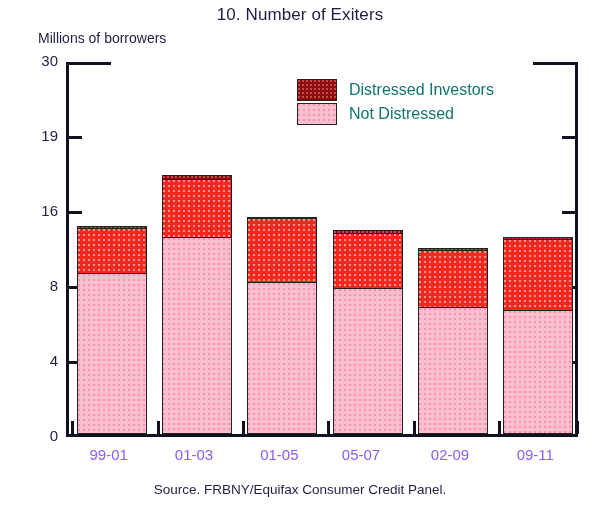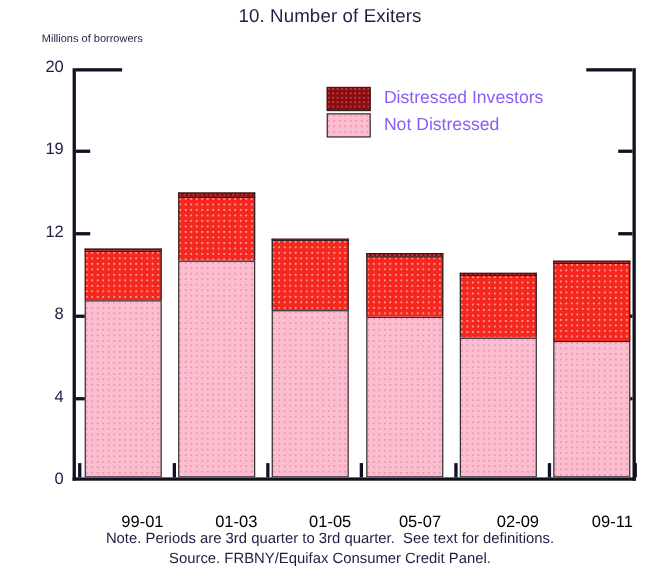--- a/index.html
+++ b/index.html
@@ -26,21 +26,21 @@
     font-size: 17px;
     color: #1f1f46;
     letter-spacing: 0.1px;
   }
 
   
   #y-axis-unit {
     position: absolute;
     left: 38px;
     top: 30px;
-    font-size: 10px;
+    font-size: 14px;
     color: #1f1f46;
   }
 
   
   #plot-frame {
     position: absolute;
     left: 66px;
     top: 62px;
     width: 512px;
     height: 375px;
@@ -134,24 +134,23 @@
     width: 3px;
     height: 13px;
     background: #111122;
   }
 
   
   .x-label {
     position: absolute;
     top: 446px;
     font-size: 15px;
-    color: #000000;
-    text-align: right;
+    color: #8b5cf6;
+    text-align: center;
     width: 80px;
-    margin-top: 20px;
   }
 
   
   #legend {
     position: absolute;
     left: 297px;
     top: 78px;
   }
   .legend-row {
     display: flex;
@@ -161,21 +160,21 @@
   .legend-swatch {
     width: 40px;
     height: 22px;
     box-sizing: border-box;
     border: 1.5px solid #222;
     flex: 0 0 auto;
   }
   .legend-text {
     margin-left: 12px;
     font-size: 16px;
-    color: #8b5cf6;
+    color: #0f766e;
     white-space: nowrap;
   }
 
   
   #footnotes {
     position: absolute;
     left: 0;
     top: 481px;
     width: 600px;
     text-align: center;
@@ -191,23 +190,23 @@
 <body>
 
 <div id="chart-title">10. Number of Exiters</div>
 
 <div id="y-axis-unit">Millions of borrowers</div>
 
 <div id="y-tick-labels">
     <div class="ytl" style="top: 427px;">0</div>
     <div class="ytl" style="top: 352px;">4</div>
     <div class="ytl" style="top: 277px;">8</div>
-    <div class="ytl" style="top: 202px;">12</div>
+    <div class="ytl" style="top: 202px;">16</div>
     <div class="ytl" style="top: 127px;">19</div>
-    <div class="ytl" style="top: 52px;">20</div>
+    <div class="ytl" style="top: 52px;">30</div>
   </div>
 
 <div id="plot-frame">
   <div class="frame-top-stub" id="frame-top-left"></div>
   <div class="frame-top-stub" id="frame-top-right"></div>
 
   <div id="y-ticks-layer">
       <div class="y-tick" style="top: 298.5px;"></div>
       <div class="y-tick-r" style="top: 298.5px;"></div>
       <div class="y-tick" style="top: 223.5px;"></div>
@@ -274,15 +273,14 @@
     <span class="legend-swatch seg-investors"></span>
     <span class="legend-text">Distressed Investors</span>
   </div>
   <div class="legend-row">
     <span class="legend-swatch seg-notdistressed"></span>
     <span class="legend-text">Not Distressed</span>
   </div>
 </div>
 
 <div id="footnotes">
-  <div class="footnote-line">Note. Periods are 3rd quarter to 3rd quarter.  See text for definitions.</div>
   <div class="footnote-line">Source. FRBNY/Equifax Consumer Credit Panel.</div>
 </div>
 
 </body></html>

